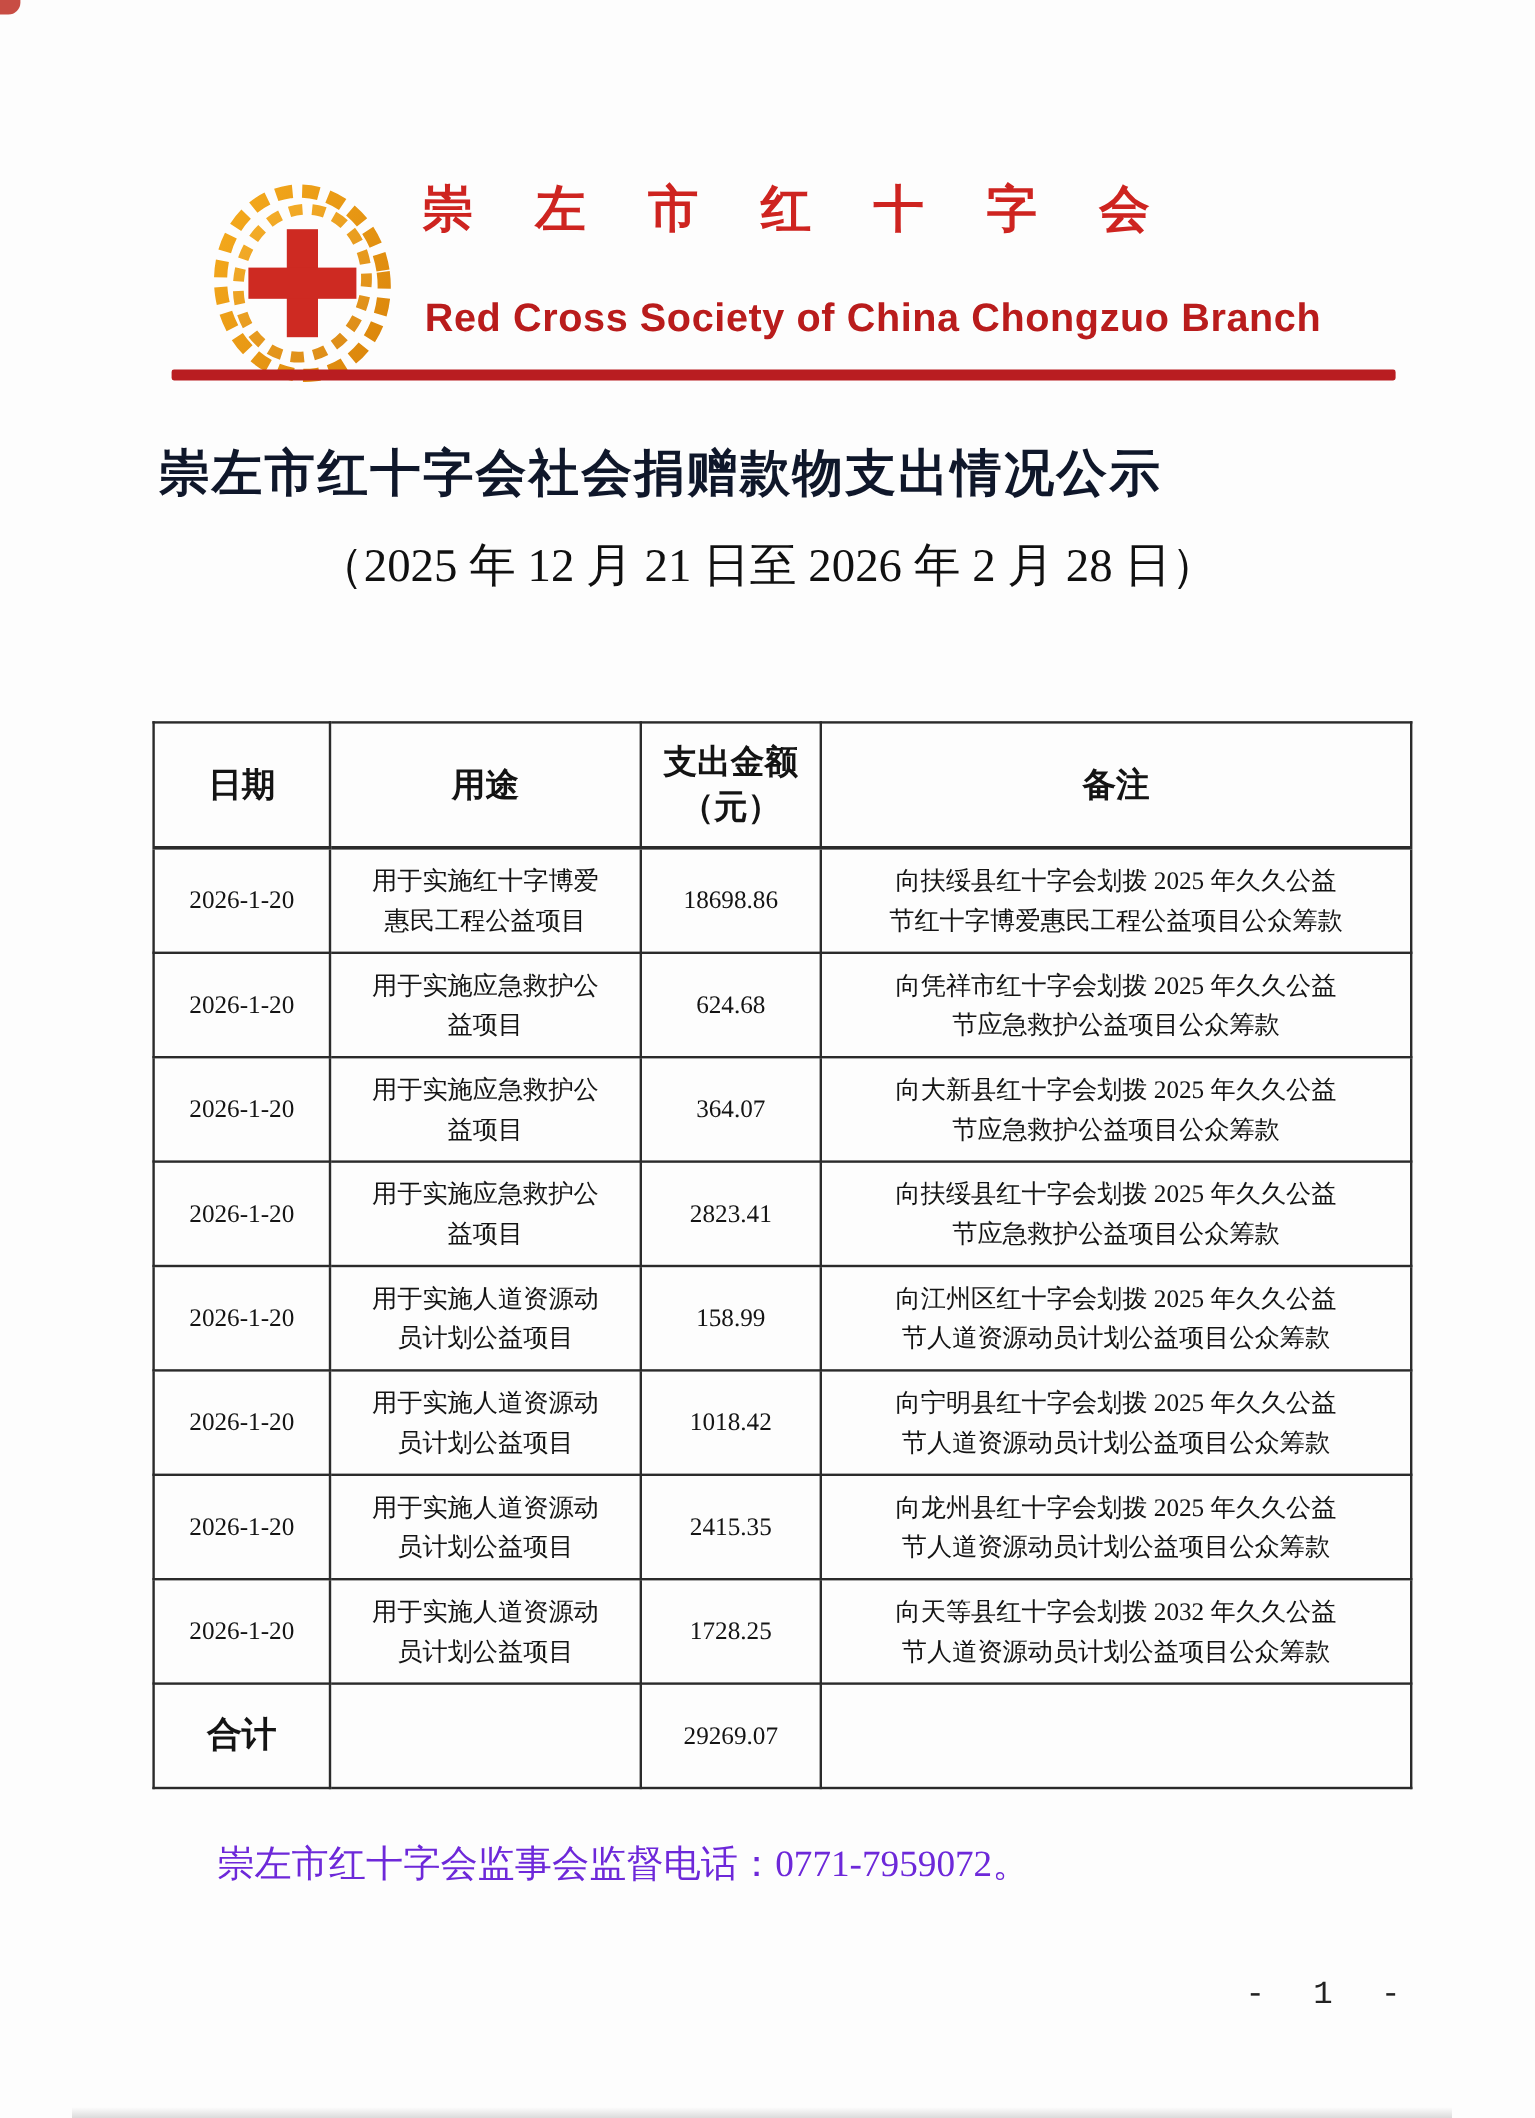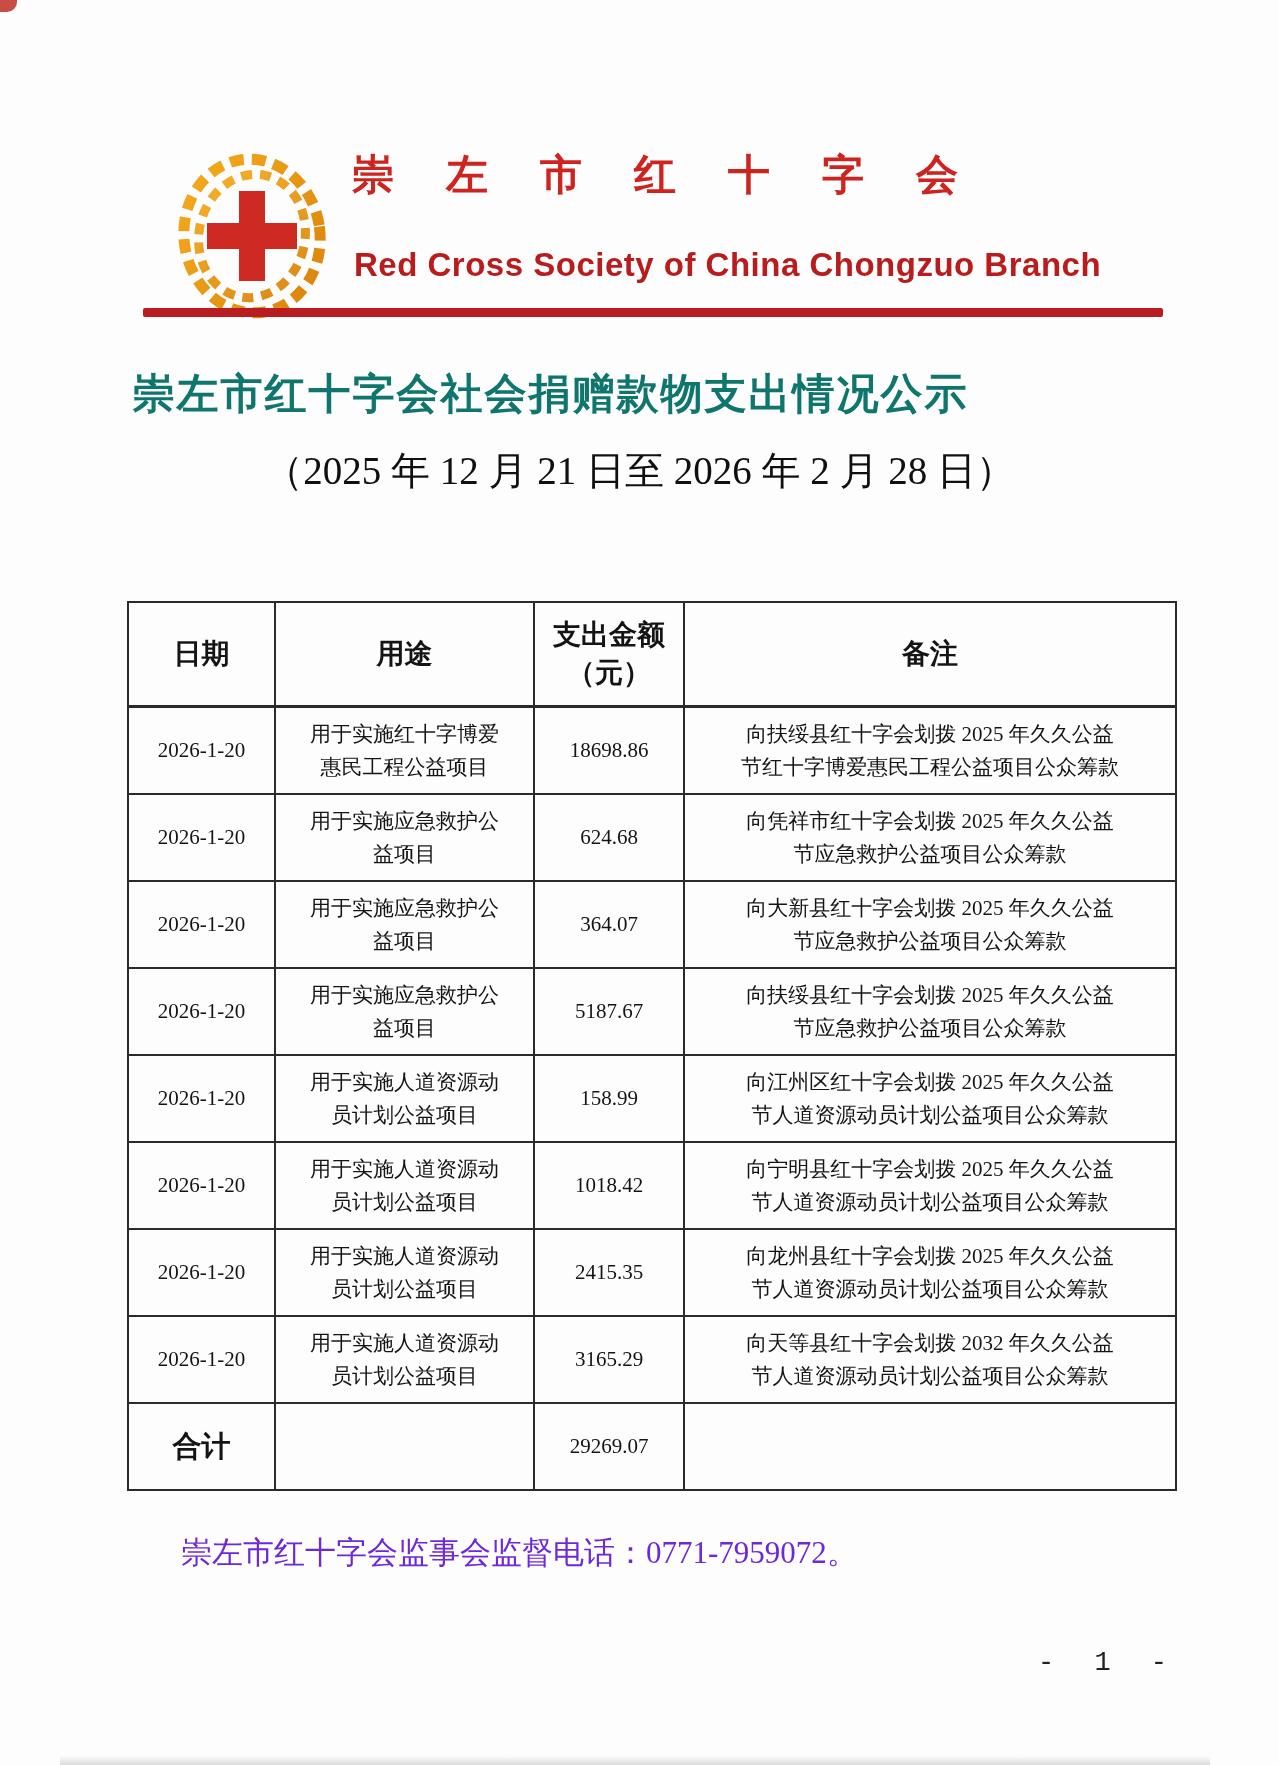--- a/index.html
+++ b/index.html
@@ -39,21 +39,21 @@
   }
   .red-rule {
     position:absolute; left:143px; top:308px; width:1020px; height:9px;
     background:#b91d21; border-radius:2px;
   }
 
   
   .doc-title {
     position:absolute; left:0; top:366px; width:1101px; margin:0;
     text-align:center; font-size:42px; font-weight:bold;
-    letter-spacing:2px; color:#0f766e;
+    letter-spacing:2px; color:#0f172a;
   }
   .doc-period {
     position:absolute; left:0; top:444px; width:1279px;
     text-align:center; font-size:39px; color:#101010;
   }
 
   
   table.expense {
     position:absolute; left:127px; top:601px;
     width:1048px; border-collapse:collapse;
@@ -160,21 +160,21 @@
         <td class="c-purpose pre">用于实施应急救护公
 益项目</td>
         <td class="c-amount">364.07</td>
         <td class="c-remark pre">向大新县红十字会划拨 2025 年久久公益
 节应急救护公益项目公众筹款</td>
       </tr>
       <tr>
         <td class="c-date">2026-1-20</td>
         <td class="c-purpose pre">用于实施应急救护公
 益项目</td>
-        <td class="c-amount">5187.67</td>
+        <td class="c-amount">2823.41</td>
         <td class="c-remark pre">向扶绥县红十字会划拨 2025 年久久公益
 节应急救护公益项目公众筹款</td>
       </tr>
       <tr>
         <td class="c-date">2026-1-20</td>
         <td class="c-purpose pre">用于实施人道资源动
 员计划公益项目</td>
         <td class="c-amount">158.99</td>
         <td class="c-remark pre">向江州区红十字会划拨 2025 年久久公益
 节人道资源动员计划公益项目公众筹款</td>
@@ -192,21 +192,21 @@
         <td class="c-purpose pre">用于实施人道资源动
 员计划公益项目</td>
         <td class="c-amount">2415.35</td>
         <td class="c-remark pre">向龙州县红十字会划拨 2025 年久久公益
 节人道资源动员计划公益项目公众筹款</td>
       </tr>
       <tr>
         <td class="c-date">2026-1-20</td>
         <td class="c-purpose pre">用于实施人道资源动
 员计划公益项目</td>
-        <td class="c-amount">3165.29</td>
+        <td class="c-amount">1728.25</td>
         <td class="c-remark pre">向天等县红十字会划拨 2032 年久久公益
 节人道资源动员计划公益项目公众筹款</td>
       </tr>
       <tr class="total-row">
         <td class="c-date">合计</td>
         <td class="c-purpose"></td>
         <td class="c-amount">29269.07</td>
         <td class="c-remark"></td>
       </tr>
     </tbody>

